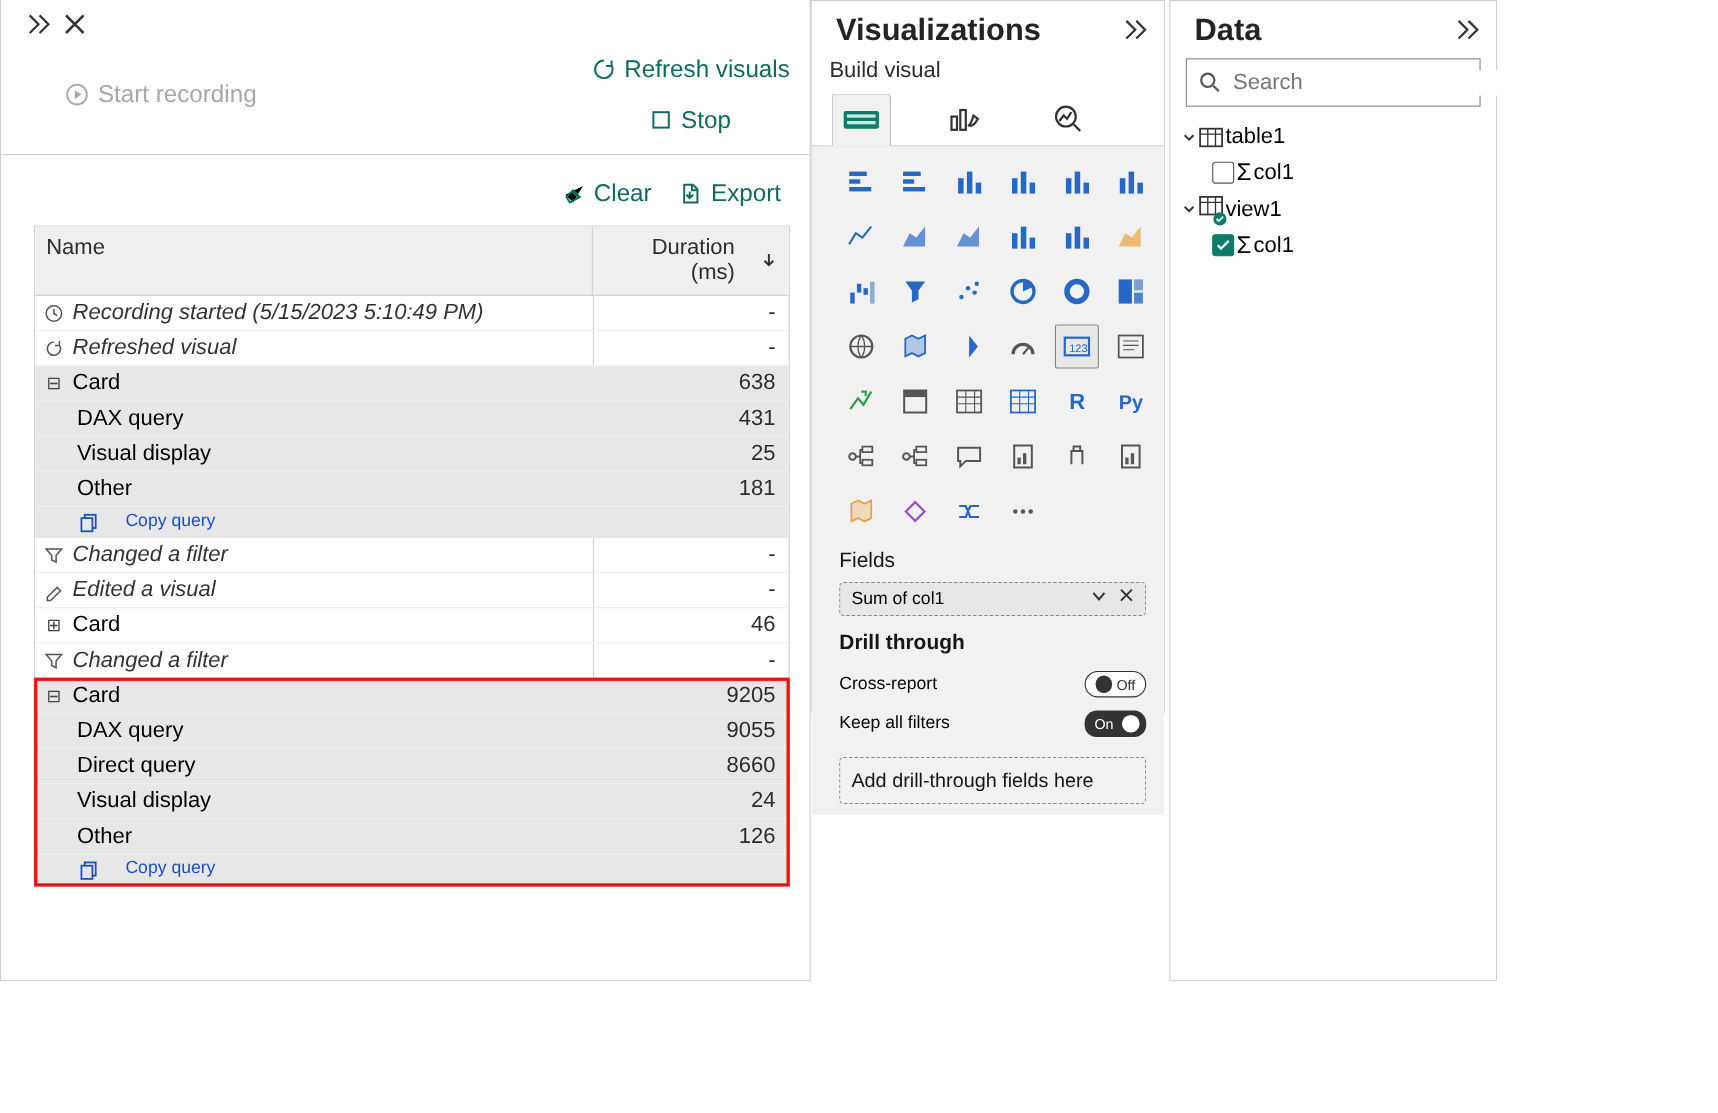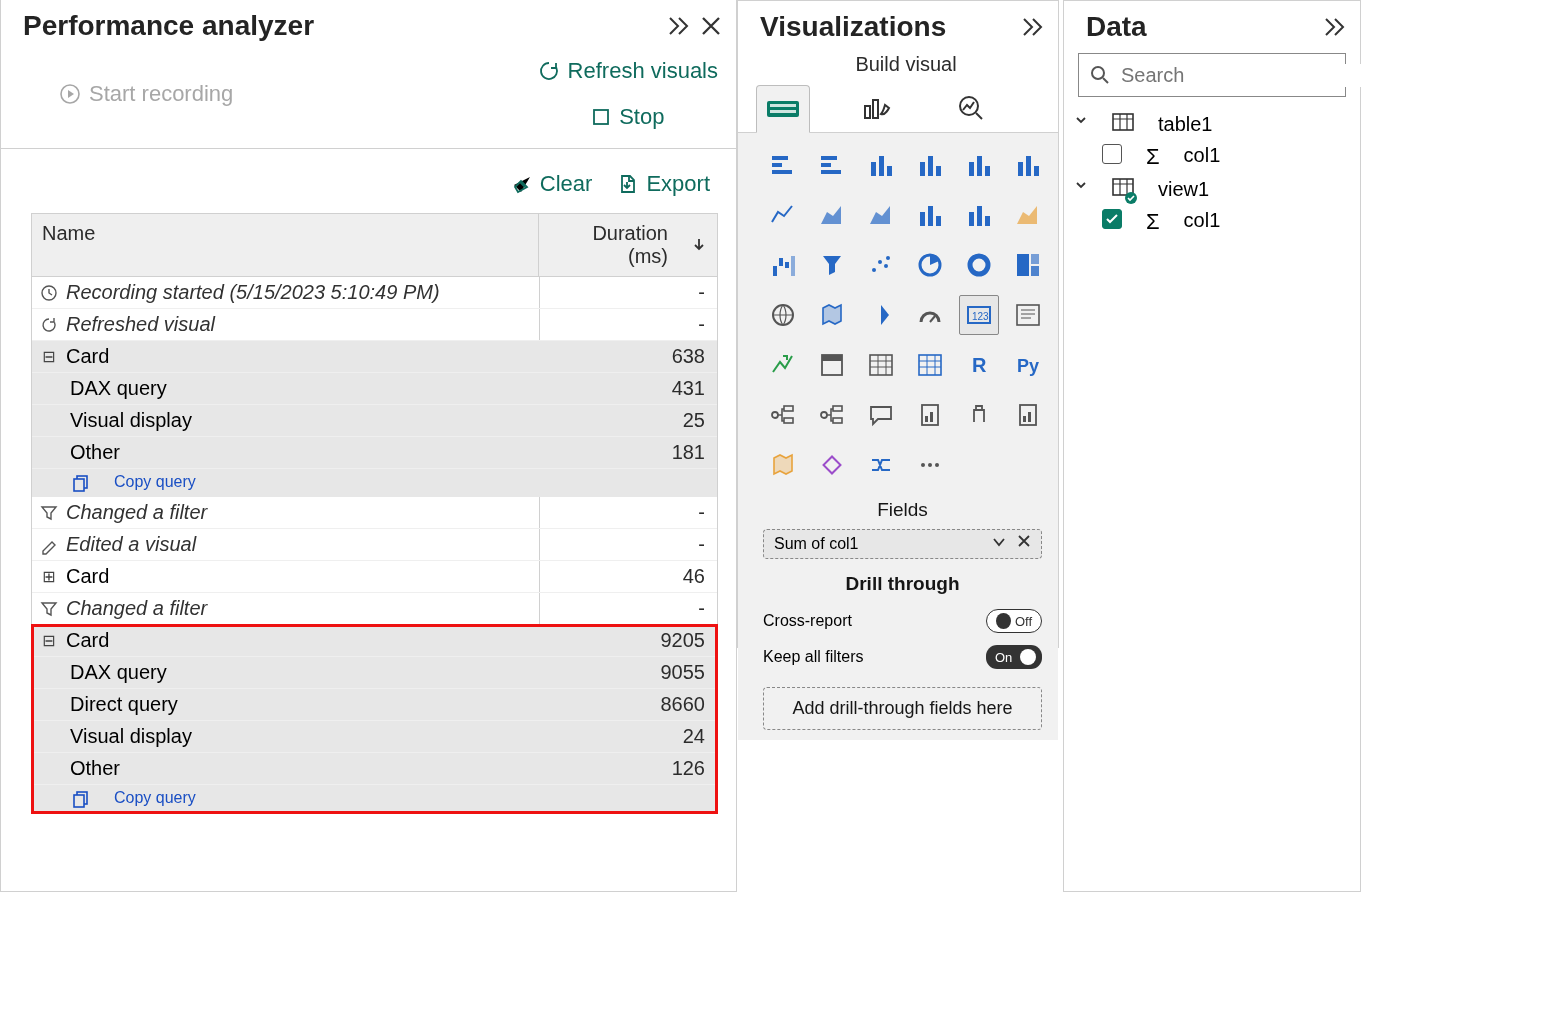--- a/index.html
+++ b/index.html
@@ -1,21 +1,21 @@
 <!DOCTYPE html>
 <html><head>
 <meta charset="utf-8">
 <style>
   * { box-sizing: border-box; margin: 0; padding: 0; }
   html, body { width: 1562px; height: 1012px; font-family: "Segoe UI", Arial, sans-serif; background: #fff; }
   body { display: flex; }
   
   .panel { border: 1px solid #d0d0d0; display: flex; flex-direction: column; }
   .perf { width: 737px; height: 892px; border-top: none; }
-  .viz  { width: 322px; height: 648px; text-align: center; }
+  .viz  { width: 322px; height: 648px; }
   .data { width: 298px; height: 892px; margin-left: 4px; }
   
   .hdr { display: flex; align-items: center; justify-content: space-between; padding: 10px 14px 6px 22px; }
   .hdr h2 { font-size: 28px; font-weight: 600; color: #242424; }
   .hdr-icons { display:flex; gap:10px; align-items:center; }
   .iconbtn { cursor: pointer; color:#3a3a3a; display:inline-flex; }
   
   .perf-row { display:flex; align-items:center; justify-content:space-between; padding: 10px 18px 18px 22px; margin-left: 36px; }
   .perf-row .left { display:flex; align-items:center; gap:8px; color:#a7a7a7; font-size:22px; }
   .perf-row .right { display:flex; align-items:center; gap:20px;flex-direction:column; }
@@ -55,32 +55,31 @@
   .toggle-off { background:#fff; border:1px solid #333; color:#333; justify-content:flex-end; }
   .toggle-on  { background:#333; color:#fff; justify-content:flex-start;border-radius:11px; }
   .toggle-off .ball { width:16px;height:16px;border-radius:50%;background:#333; margin-left:4px;}
   .toggle-on  .ball { width:16px;height:16px;border-radius:50%;background:#fff; margin-left:4px;}
   .drop-zone { border:1px dashed #888; border-radius:4px; padding:10px; margin-top:12px; color:#161616; font-size:18px;}
   .row-flex { display:flex; justify-content:space-between; align-items:center; padding:6px 0;}
   
   .search { margin:4px 14px 12px 14px; border:1px solid #888; height:44px; display:flex; align-items:center; gap:10px; padding:0 10px;}
   .search input { border:none; outline:none; font-size:20px; flex:1; }
   .tree { padding: 0 10px; font-size:20px; }
-  .tree-row { display:flex; align-items:flex-start; gap:24px; padding:4px 0; cursor:pointer;}
+  .tree-row { display:flex; align-items:center; gap:2px; padding:4px 0; cursor:pointer;}
   .tree-row.child { padding-left:28px; }
   .chk { width:20px;height:20px;border:1.5px solid #555;border-radius:3px; display:inline-flex; align-items:center; justify-content:center;}
   .chk.on { background:#0a7c67; border-color:#0a7c67; color:#fff; }
   svg { overflow: visible; }
 </style>
 </head>
 <body>
 
 <div class="panel perf">
   <div class="hdr">
-    <h2>Performance analyzer</h2>
     <div class="hdr-icons">
       <span class="iconbtn">
         <svg width="24" height="24">
             <path d="M4 4l8 8-8 8M13 4l8 8-8 8" stroke="#333" stroke-width="2" fill="none"></path>
           </svg>
       </span>
       <span class="iconbtn">
         <svg width="22" height="22">
             <path d="M3 3l16 16M19 3L3 19" stroke="#333" stroke-width="2.3"></path>
           </svg>

